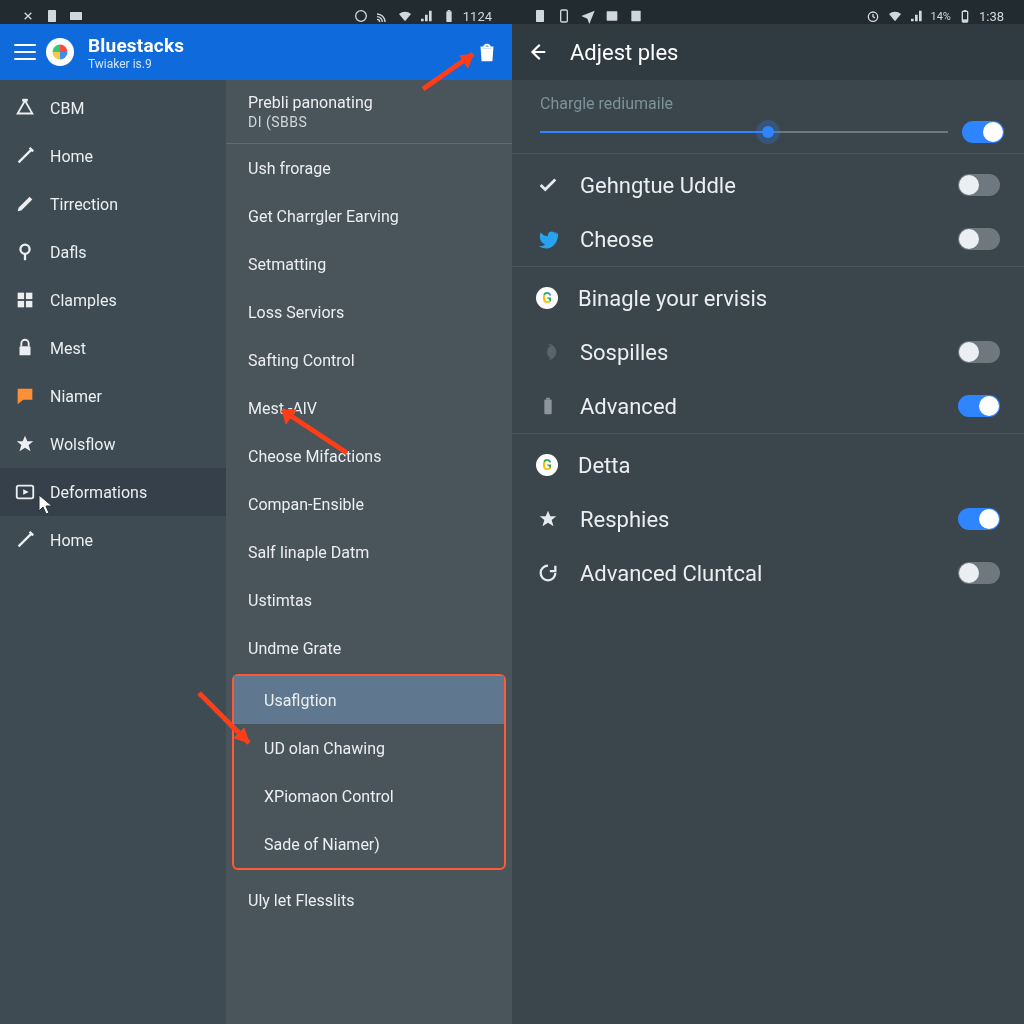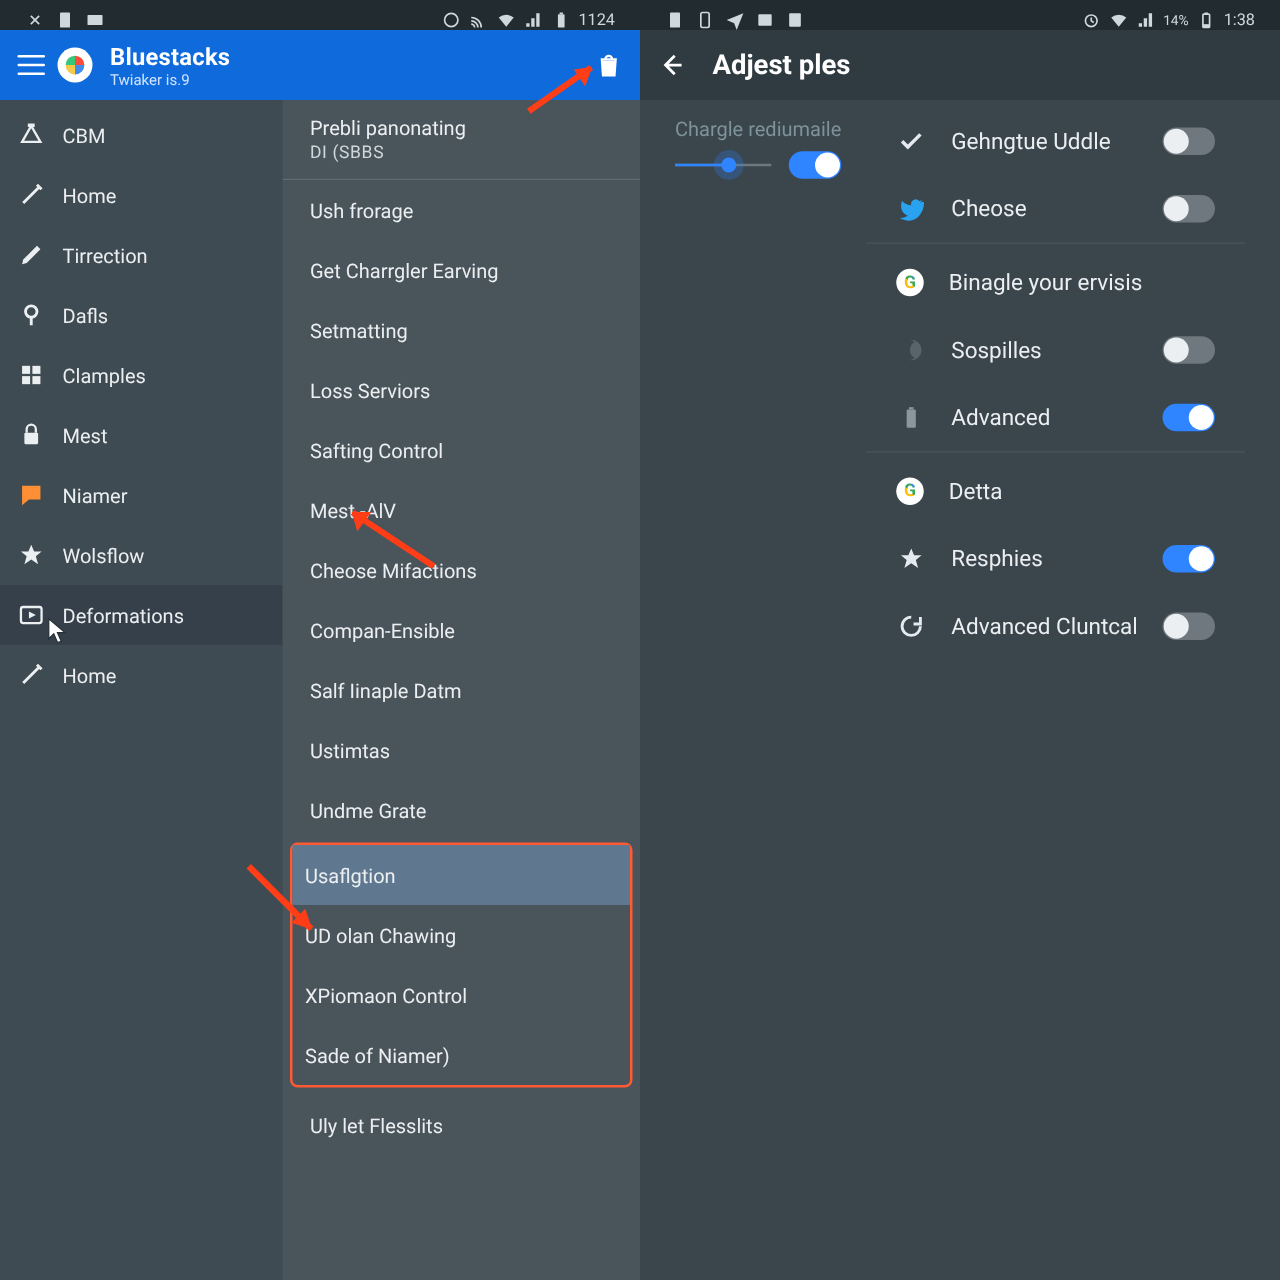--- a/index.html
+++ b/index.html
@@ -33,40 +33,40 @@
 .s-ico svg{width:22px;height:22px;fill:#eceff1}
 .s-ico.orange svg{fill:#ff8f34}
 
 .menu{flex:1;background:#4a545b;display:flex;flex-direction:column;overflow-y:auto}
 .m-item{height:48px;display:flex;align-items:center;padding:0 22px;color:#eceff1;font-size:16px;cursor:pointer}
 .m-head{height:64px;flex-direction:column;align-items:flex-start;justify-content:center;border-bottom:1px solid #606b72;padding:0 22px;display:flex;gap:2px}
 .m-head .h1{font-size:16px}
 .m-head .h2{font-size:14px;color:#cfd8dc;letter-spacing:.5px}
 .m-item.sel{background:#5f788f}
 .hl-box{border:2px solid #ff5a33;border-radius:6px;margin:2px 6px 6px 6px}
-.hl-box .m-item{padding-left:10px}
+.hl-box .m-item{padding-left:30px}
 
 .appbar2{height:56px;background:#2f3a41;display:flex;align-items:center;padding:0 14px;gap:22px}
 .back{width:22px;height:22px}
-.appbar2 h1{font-size:22px;font-weight:700;color:#fff}
-
-.settings{flex:1;display:flex;flex-direction:row;padding-top:6px}
+.appbar2 h1{font-size:22px;font-weight:400;color:#fff}
+
+.settings{flex:1;display:flex;flex-direction:column;padding-top:6px}
 .slider-row{padding:8px 20px 10px 28px}
 .slider-label{font-size:16px;color:#7e9299;margin-bottom:8px}
 .slider{position:relative;height:20px}
 .slider .track{position:absolute;left:0;right:0;top:9px;height:2px;background:#6e787e}
 .slider .fill{position:absolute;left:0;top:9px;height:2px;background:#2f84ff}
 .slider .thumb{position:absolute;top:4px;width:12px;height:12px;border-radius:50%;background:#2f84ff;box-shadow:0 0 0 6px rgba(47,132,255,.25)}
 .sep{height:1px;background:#4a555c;margin:0 0 4px 0}
 
 .row{display:flex;align-items:center;height:54px;padding:0 24px;gap:20px}
 .row .ico{width:24px;height:24px;display:flex;align-items:center;justify-content:center}
 .row .ico svg{width:22px;height:22px;fill:#e5eaf0}
 .row .ico.tw svg{fill:#29a3ef}
-.row .label{font-size:18px;color:#eceff1;flex:1}
+.row .label{font-size:22px;color:#eceff1;flex:1}
 .toggle{position:relative;width:42px;height:22px;border-radius:11px;background:#6e787e;cursor:pointer}
 .toggle .knob{position:absolute;top:1px;left:1px;width:20px;height:20px;border-radius:50%;background:#eceff1;transition:.15s}
 .toggle.on{background:#2f84ff}
 .toggle.on .knob{left:21px;background:#fff}
 
 .arrow{position:absolute;z-index:5;pointer-events:none}
 .arrow svg{fill:#ff3d17;stroke:#ff3d17}
 
 .cursor{position:absolute;left:36px;top:493px;width:20px;height:24px;z-index:6}
 .cursor svg{width:20px;height:24px}

